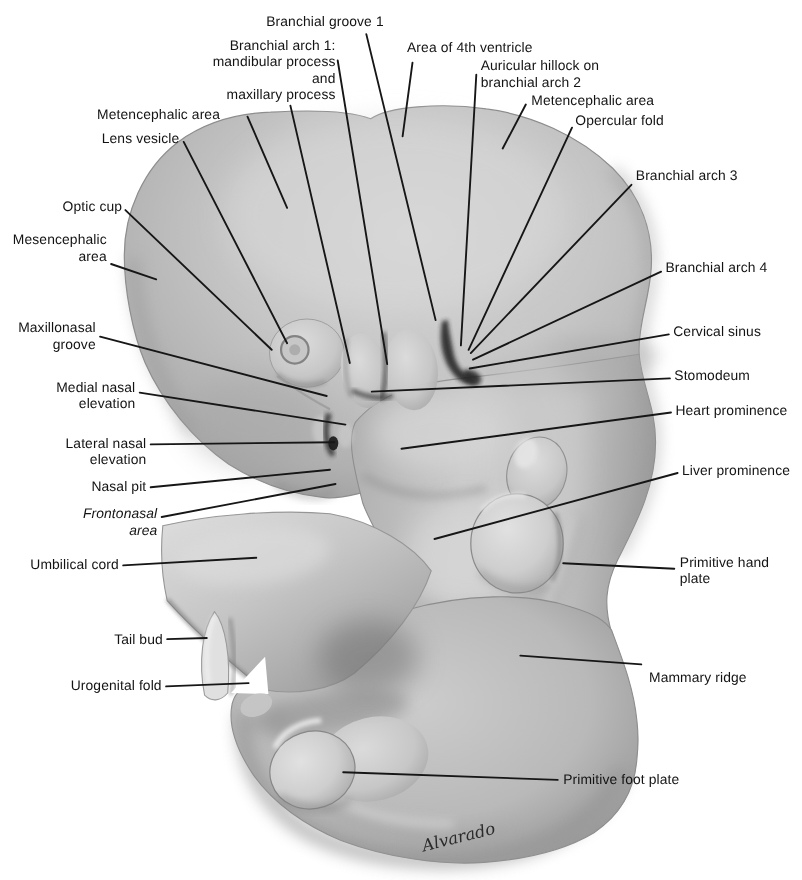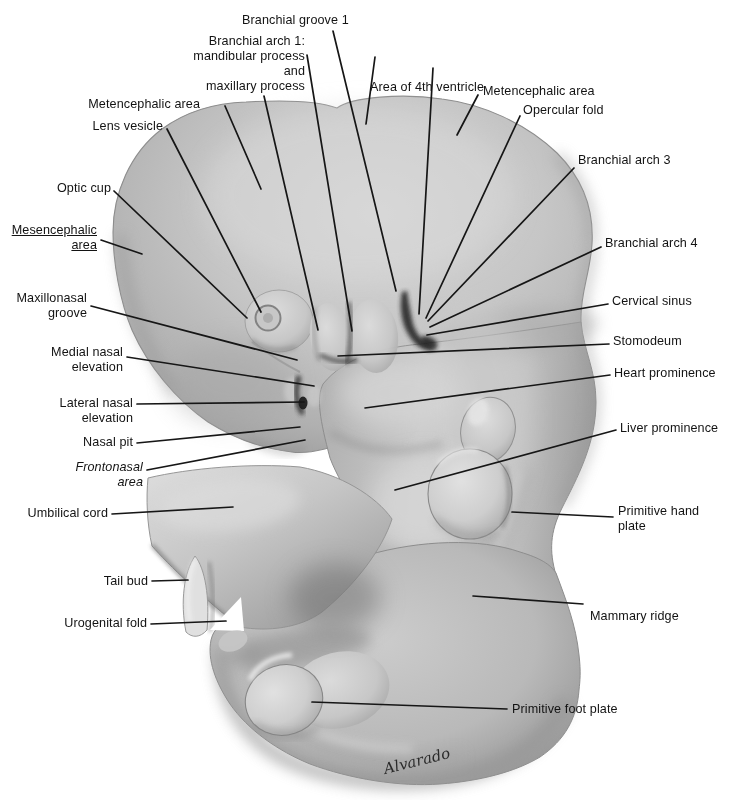--- a/index.html
+++ b/index.html
@@ -206,37 +206,39 @@
         <line x1="151" y1="624" x2="226" y2="621" stroke="#161616" stroke-width="1.7" stroke-linecap="round"></line>
       </g>
   </svg>
 
   <div id="labels-layer">
       <div class="lbl left" style="top: 13px; left: 242px;">Branchial groove 1</div>
       <div class="lbl right" style="top: 34px; right: 424px;">Branchial arch 1:
 mandibular process
 and
 maxillary process</div>
-      <div class="lbl left" style="top: 36px; left: 370px; margin-top: 44px;">Area of 4th ventricle</div>
+      <div class="lbl left" style="top: 36px; left: 370px;">Area of 4th ventricle</div>
+      <div class="lbl left" style="top: 53px; left: 437px;">Auricular hillock on
+branchial arch 2</div>
       <div class="lbl left" style="top: 84px; left: 483px;">Metencephalic area</div>
       <div class="lbl left" style="top: 103px; left: 523px;">Opercular fold</div>
       <div class="lbl left" style="top: 153px; left: 578px;">Branchial arch 3</div>
       <div class="lbl left" style="top: 236px; left: 605px;">Branchial arch 4</div>
       <div class="lbl left" style="top: 294px; left: 612px;">Cervical sinus</div>
       <div class="lbl left" style="top: 334px; left: 613px;">Stomodeum</div>
       <div class="lbl left" style="top: 366px; left: 614px;">Heart prominence</div>
       <div class="lbl left" style="top: 421px; left: 620px;">Liver prominence</div>
       <div class="lbl left" style="top: 504px; left: 618px;">Primitive hand
 plate</div>
       <div class="lbl left" style="top: 597px; left: 590px; margin-top: 12px;">Mammary ridge</div>
       <div class="lbl left" style="top: 702px; left: 512px;">Primitive foot plate</div>
       <div class="lbl right" style="top: 97px; right: 529px;">Metencephalic area</div>
       <div class="lbl right" style="top: 119px; right: 566px;">Lens vesicle</div>
       <div class="lbl right" style="top: 181px; right: 618px;">Optic cup</div>
-      <div class="lbl right" style="top: 223px; right: 632px; text-decoration: underline;">Mesencephalic
+      <div class="lbl right" style="top: 211px; right: 632px;">Mesencephalic
 area</div>
       <div class="lbl right" style="top: 291px; right: 642px;">Maxillonasal
 groove</div>
       <div class="lbl right" style="top: 345px; right: 606px;">Medial nasal
 elevation</div>
       <div class="lbl right" style="top: 396px; right: 596px;">Lateral nasal
 elevation</div>
       <div class="lbl right" style="top: 435px; right: 596px;">Nasal pit</div>
       <div class="lbl right" style="top: 460px; right: 586px; font-style: italic;">Frontonasal
 area</div>

